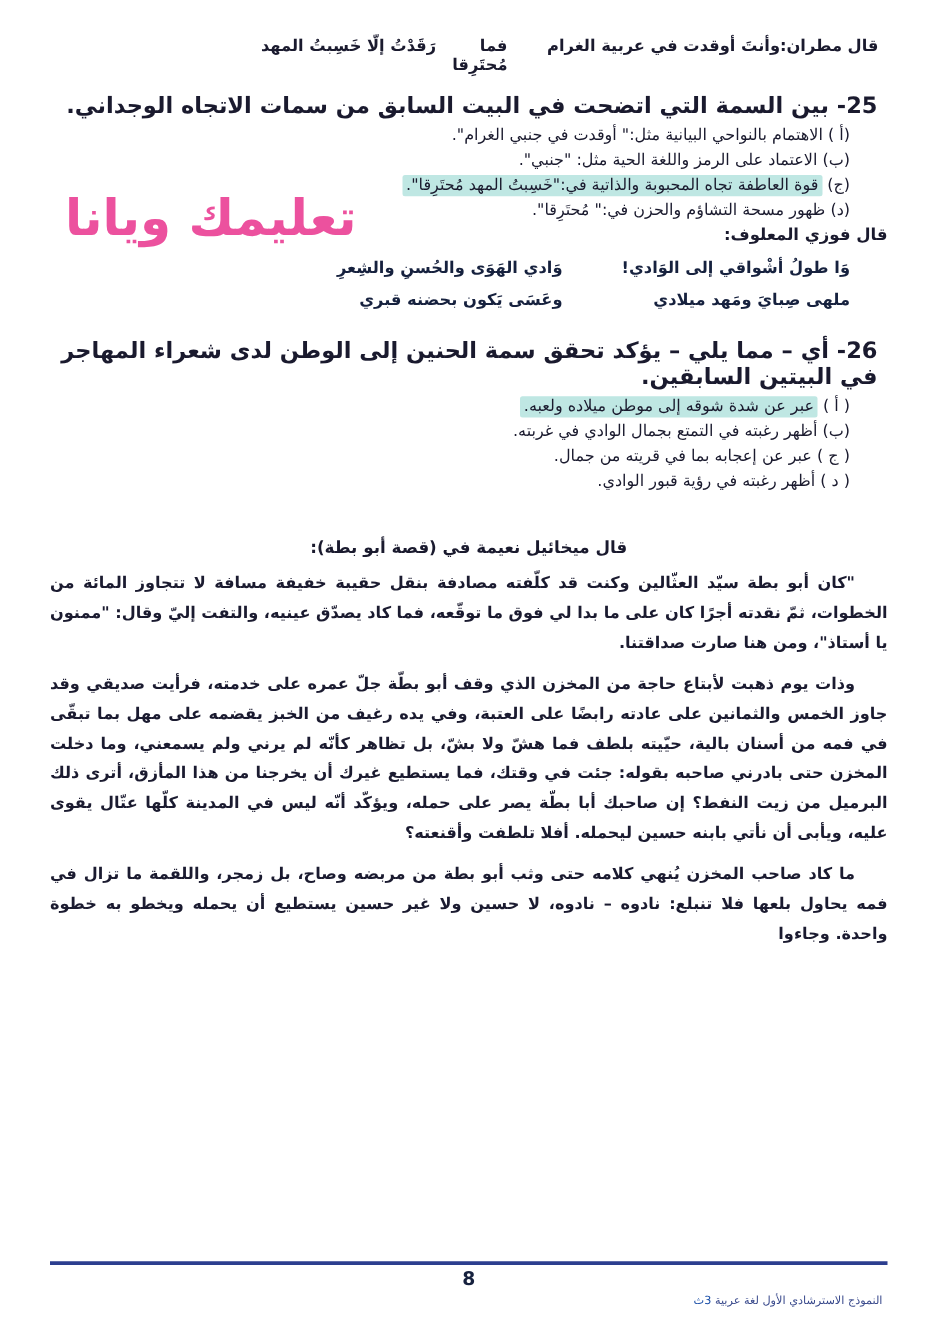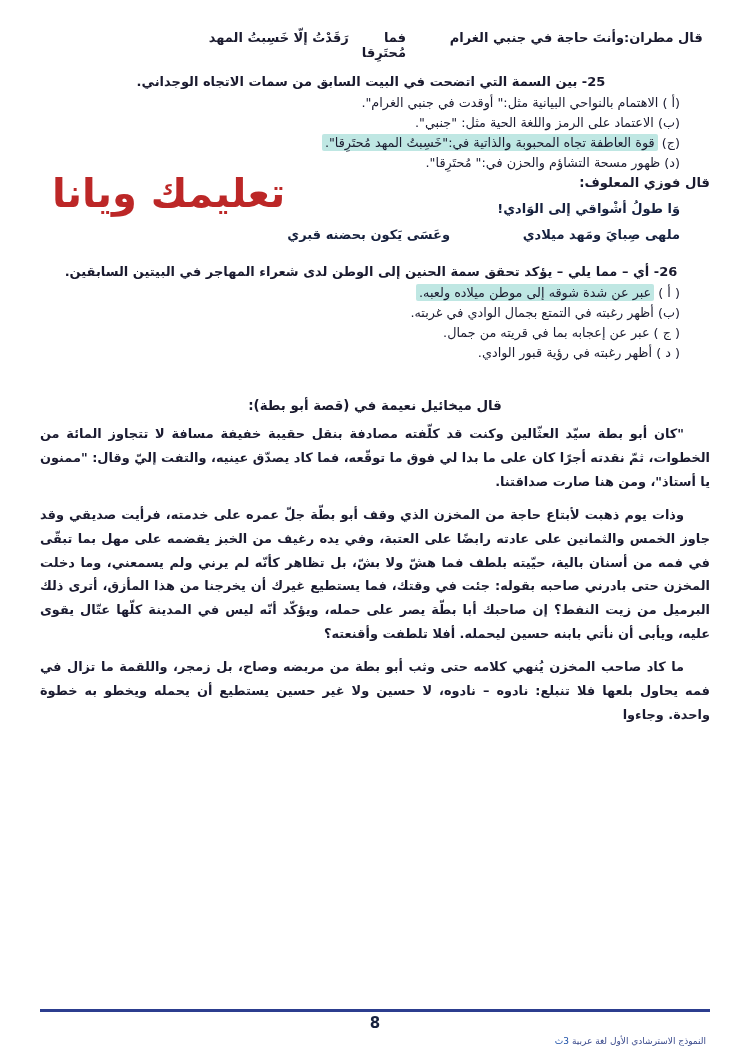--- a/index.html
+++ b/index.html
@@ -31,24 +31,24 @@
     font-size: 13px;
     font-weight: bold;
     line-height: 1.7;
     color: #16213e;
   }
   .verse-col-a { width: 230px; }
   .verse-col-b { width: 240px; text-align: right; }
 
   .q-head {
     font-weight: bold;
-    font-size: 13px;
+    font-size: 18px;
     margin-top: 14px;
     margin-bottom: 6px;
-    text-align: center;
+    text-align: right;
     padding-right: 8px;
   }
   .opt {
     font-size: 12.8px;
     margin: 5px 0;
     padding-right: 30px;
   }
   .opt .hl {
     background: #bfe7e3;
     padding: 1px 3px;
@@ -67,24 +67,24 @@
     text-align: justify;
     text-align-last: right;
     margin: 9px 0;
     font-weight: bold;
     color: #1b1b30;
     text-indent: 26px;
   }
   .watermark {
     position: absolute;
     left: 52px;
-    top: 170px;
+    top: 152px;
     font-size: 40px;
     font-weight: bold;
-    color: #b91c1c;
+    color: #ec4899;
     opacity: 0.95;
     letter-spacing: 1px;
     direction: rtl;
     white-space: nowrap;
     font-family: "DejaVu Sans", sans-serif;
   }
   .footer {
     position: absolute;
     left: 0;
     right: 0;
@@ -133,21 +133,21 @@
   .first-row .v1 { width: 218px; text-align: right; }
   .first-row .v2 { width: 230px; text-align: right; }
 </style>
 </head>
 <body>
 
 <div class="page">
 
   <div class="first-row" style="margin-top:4px;">
     <div class="poetname">قال مطران:</div>
-    <div class="v1">وأنتَ حاجة في جنبي الغرام</div>
+    <div class="v1">وأنتَ أوقدت في عربية الغرام</div>
     <div class="v2">
       <span>فما</span>
       <span style="display:inline-block;width:26px;"></span>
       <span>رَقَدْتُ إلّا خَسِبتُ المهد مُحتَرِقا</span>
     </div>
   </div>
 
   <div class="q-head">
     <span>25- بين السمة التي اتضحت في البيت السابق من سمات الاتجاه الوجداني.</span>
   </div>
@@ -166,20 +166,21 @@
   </div>
   <div class="opt">
     <span>(د)</span>
     <span>ظهور مسحة التشاؤم والحزن في:" مُحتَرِقا".</span>
   </div>
 
   <div class="poet">قال فوزي المعلوف:</div>
 
   <div class="verse-row" style="margin-top:8px;padding-right:30px;">
     <div class="verse-col-a">وَا طولُ أشْواقي إلى الوَادي!</div>
+    <div class="verse-col-b">وَادي الهَوَى والحُسنِ والشِعرِ</div>
   </div>
   <div class="verse-row" style="margin-top:4px;padding-right:30px;">
     <div class="verse-col-a">ملهى صِبايَ ومَهد ميلادي</div>
     <div class="verse-col-b">وعَسَى يَكون بحضنه قبري</div>
   </div>
 
   <div class="q-head" style="margin-top:18px;">
     <span>26- أي – مما يلي – يؤكد تحقق سمة الحنين إلى الوطن لدى شعراء المهاجر في البيتين السابقين.</span>
   </div>
 

